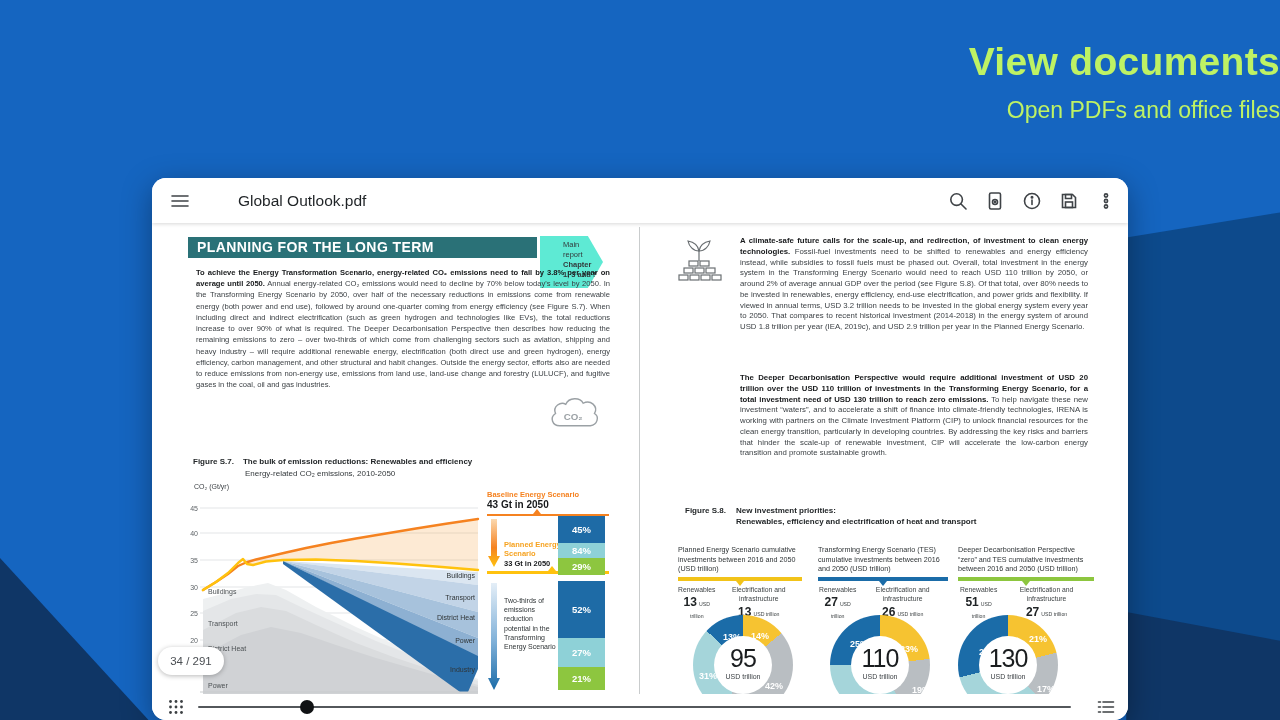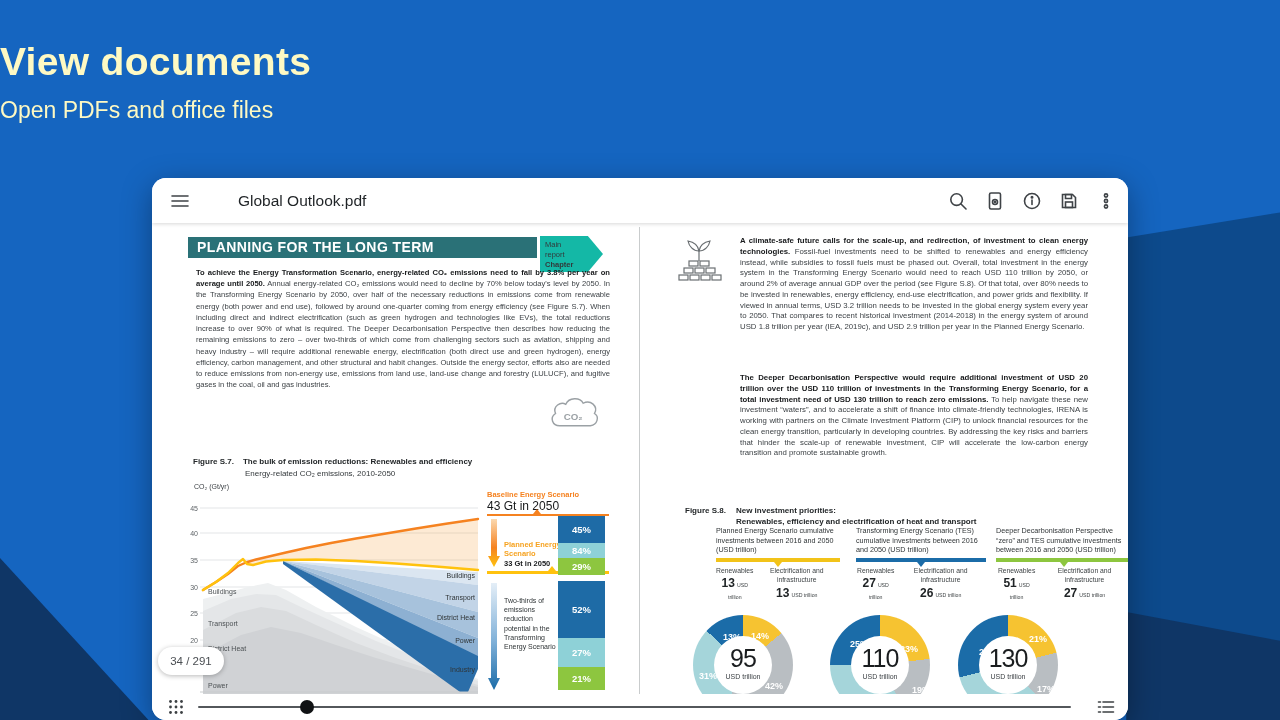--- a/index.html
+++ b/index.html
@@ -8,21 +8,21 @@
   .abs { position:absolute; }
   button { background:none; border:none; padding:0; cursor:pointer; }
 
   
   .bg-shape { position:absolute; inset:0; }
   .bg-right { background:#0d4a8c; clip-path:polygon(88% 33%, 100% 29.5%, 100% 100%, 88% 100%); }
   .bg-right-navy { background:#0f3666; clip-path:polygon(88% 85%, 100% 89%, 100% 100%, 88% 100%); }
   .bg-left-navy { background:#0f3666; clip-path:polygon(0 77.5%, 11.6% 100%, 0 100%); }
 
   
-  .hero { position:absolute; top:40px; left:0; width:100%; text-align:left; color:#fef9c3; z-index:2; }
+  .hero { position:absolute; top:40px; left:0; width:100%; text-align:right; color:#bef264; z-index:2; }
   .hero h1 { font-size:39px; font-weight:700; letter-spacing:.3px; }
   .hero p  { font-size:23px; font-weight:400; margin-top:13px; }
 
   
   .card { position:absolute; left:152px; top:178px; width:976px; height:542px; background:#fff;
           border-radius:14px; box-shadow:0 8px 30px rgba(0,0,0,.35); overflow:hidden; z-index:3; }
 
   .toolbar { position:absolute; top:0; left:0; right:0; height:45px; background:#fff; z-index:6;
              display:flex; align-items:center; box-shadow:0 1px 4px rgba(0,0,0,.16);gap:20px; }
   .menu-btn { margin-left:17px; height:20px; }
@@ -30,38 +30,38 @@
   .actions { margin-left:auto; margin-right:11px; display:flex; gap:15px; align-items:center; }
   .icon-btn { width:22px; height:22px; display:flex; align-items:center; justify-content:center; }
   .icon-btn svg { stroke:#3f4347; fill:none; stroke-width:1.6; stroke-linecap:round; }
 
   .pdf-area { position:absolute; top:45px; left:0; width:976px; height:471px; background:#fff; overflow:hidden; }
   .pdf-area, .pdf-area div { font-family:"Liberation Sans", sans-serif; }
 
   
   .lp-heading { left:36px; top:14px; width:349px; height:21px; background:#2a7177; color:#fff;
                 font-weight:700; font-size:14px; line-height:21px; padding-left:9px; letter-spacing:.4px; }
-  .lp-tag { left:388px; top:13px; width:63px; height:36px; background:#14b8a6;
+  .lp-tag { left:388px; top:13px; width:63px; height:52px; background:#5eead4;
             clip-path:polygon(0 0,76% 0,100% 50%,76% 100%,0 100%);
-            font-size:7.5px; color:#33393b; padding:4px 0 0 5px; line-height:1.32; }
+            font-size:7.5px; color:#33393b; padding:4px 0 0 23px; line-height:1.32; }
   .tag-b { font-weight:700; }
   .lp-para { left:44px; top:44px; width:414px; font-size:7.6px; line-height:1.48; text-align:justify; color:#3a3f43; }
   .lead { font-weight:700; color:#17191b; }
   .co2-cloud { left:396px; top:170px; }
   .fig-cap { font-size:8px; color:#232729; }
   .fig-cap .b { font-weight:700; }
   .fig7-cap { left:41px; top:234px; }
   .fig7-cap .ttl { margin-left:9px; }
   .fig7-sub { left:93px; top:246px; font-size:8px; color:#33383b; }
   .fig7-ylabel { left:42px; top:260px; font-size:7px; color:#3a3f43; }
   .fig7-svg { left:34px; top:272px; }
   .fig7-svg text { font-family:"Liberation Sans",sans-serif; }
 
   .bl-name { left:335px; top:267px; font-size:7.5px; font-weight:700; color:#f58220; }
-  .bl-val  { left:335px; top:276px; font-size:12px; font-weight:400; color:#17191b; }
+  .bl-val  { left:335px; top:276px; font-size:10px; font-weight:700; color:#17191b; }
   .orange-rule { left:335px; top:291px; width:122px; height:2px; background:#f58220; }
   .orange-notch { left:381px; top:286px; width:0; height:0; border-left:4px solid transparent;
                   border-right:4px solid transparent; border-bottom:5px solid #f58220; }
   .orange-arrow { left:336px; top:296px; }
   .pl-name { left:352px; top:317px; width:64px; font-size:7.5px; font-weight:700; color:#f6a21f; line-height:1.2; }
   .pl-val  { left:352px; top:336px; font-size:7.5px; font-weight:700; color:#17191b; }
   .yellow-rule { left:335px; top:348px; width:122px; height:2.5px; background:#ffc20e; }
   .yellow-notch { left:396px; top:343px; width:0; height:0; border-left:4px solid transparent;
                   border-right:4px solid transparent; border-bottom:5px solid #ffc20e; }
   .rbar { left:406px; width:47px; }
@@ -74,21 +74,21 @@
   .page-divider { left:487px; top:4px; width:1px; height:467px; background:#c9cccd; }
 
   
   .plant-icon { left:524px; top:12px; }
   .rp-para { width:348px; font-size:7.8px; line-height:1.38; text-align:justify; color:#3a3f43; left:588px; }
   .rp-p1 { top:13px; } .rp-p2 { top:150px; }
   .fig8-cap { left:533px; top:283px; }
   .fig8-cap .ttl { margin-left:10px; }
   .fig8-sub { left:584px; top:294px; font-size:8px; font-weight:700; color:#232729; }
 
-  .f8col { top:303px; font-size:7.2px; color:#2f3436; line-height:1.35;margin-left:38px; }
+  .f8col { top:322px; font-size:7.2px; color:#2f3436; line-height:1.35; }
   .col1 { left:526px; width:124px; } .col2 { left:666px; width:130px; } .col3 { left:806px; width:136px; }
   .col-rule { height:4px; margin-top:3px; position:relative; }
   .rule-y { background:#f2c319; } .rule-b { background:#1b6ca8; } .rule-g { background:#8dc63f; }
   .rule-notch { position:absolute; top:4px; left:calc(50% - 4px); width:0; height:0;
                 border-left:4px solid transparent; border-right:4px solid transparent; }
   .notch-y { border-top:5px solid #f2c319; } .notch-b { border-top:5px solid #1b6ca8; } .notch-g { border-top:5px solid #8dc63f; }
   .col-labels { display:flex; justify-content:space-between; margin-top:4px; }
   .cl-cell { text-align:center; }
   .cl-name { font-size:6.8px; color:#3f4446; }
   .cl-val { font-size:12px; font-weight:700; color:#202426; }

